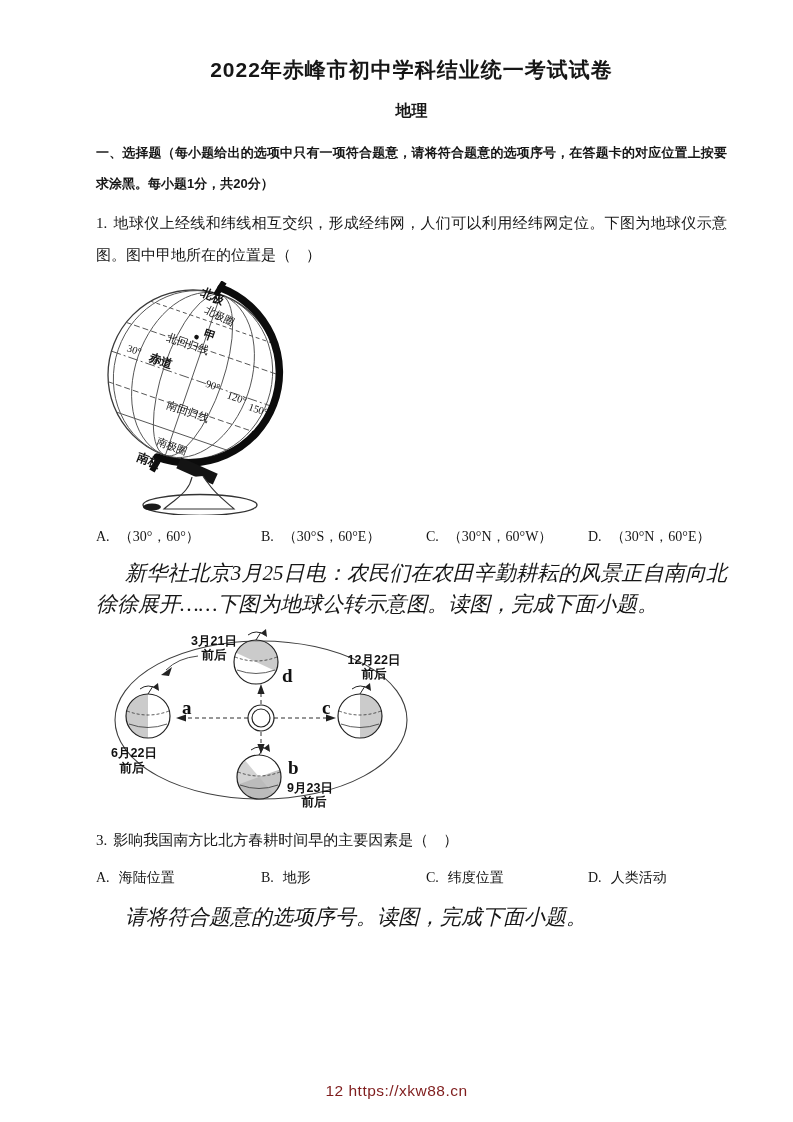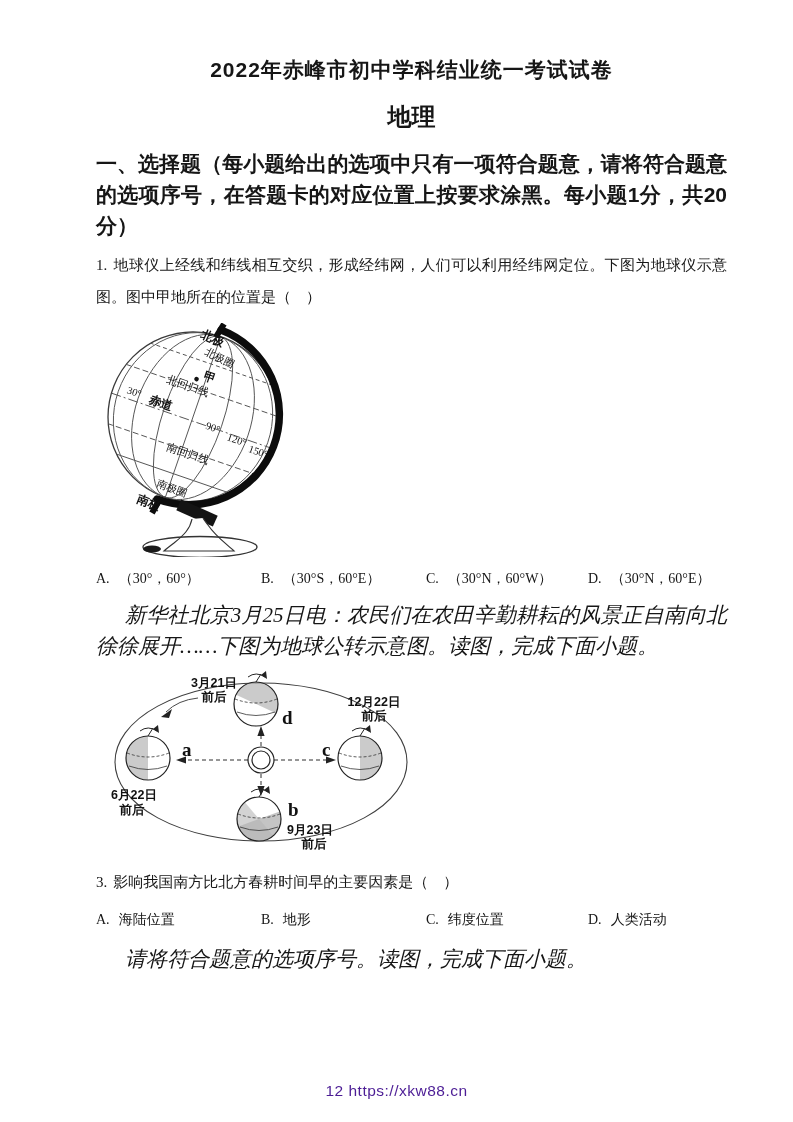--- a/index.html
+++ b/index.html
@@ -7,44 +7,44 @@
     width:793px;height:1122px;background:#ffffff;color:#161616;
     font-family:"Liberation Serif","DejaVu Serif",serif;
     position:relative;overflow:hidden;
   }
   .page{padding:56px 66px 0 96px;}
   .title{
     margin:0 0 17px 0;text-align:center;font-size:21px;font-weight:700;
     letter-spacing:1px;font-family:"Liberation Sans","DejaVu Sans",sans-serif;
   }
   .subject{
-    margin:0 0 15px 0;text-align:center;font-size:24px;font-weight:700;
+    margin:0 0 15px 0;text-align:center;font-size:16px;font-weight:700;
     font-family:"Liberation Sans","DejaVu Sans",sans-serif;
   }
   .section-heading{
-    margin:0 0 8px 0;font-size:21px;font-weight:700;line-height:31px;
+    margin:0 0 8px 0;font-size:13px;font-weight:700;line-height:31px;
     text-align:justify;font-family:"Liberation Sans","DejaVu Sans",sans-serif;
   }
   .qtext{margin:6px 0 0 0;font-size:15px;line-height:32px;text-align:justify;}
   .qnum{margin-right:6px;}
   .figure{display:block;}
   .globe-wrap{margin:10px 0 0 4px;}
   .orbit-wrap{margin:6px 0 0 2px;}
   .options-row{
     display:grid;grid-template-columns:165px 165px 162px 1fr;
     font-size:14px;margin-top:13px;
   }
   .option .letter{margin-right:9px;}
   .passage{
     margin:12px 0 0 0;font-size:21px;line-height:31px;text-indent:29px;
     font-style:italic;text-align:justify;
   }
   .footer{
     position:absolute;left:0;right:0;bottom:22px;text-align:center;
-    color:#4c1d95;font-size:15.5px;letter-spacing:.5px;
+    color:#7f1d1d;font-size:15.5px;letter-spacing:.5px;
     font-family:"Liberation Sans","DejaVu Sans",sans-serif;
   }
   svg text{font-family:"Liberation Serif","DejaVu Serif",serif;fill:#111;}
   .sl{font-size:11px;}
   .sl-sm{font-size:10.5px;}
   .sl-num{font-size:10.5px;}
   .sl-big{font-size:12px;font-weight:700;}
   .orbit-date{font-size:12.5px;font-weight:700;font-family:"Liberation Sans","DejaVu Sans",sans-serif;}
   .orbit-letter{font-size:19px;font-weight:600;}
 </style>

